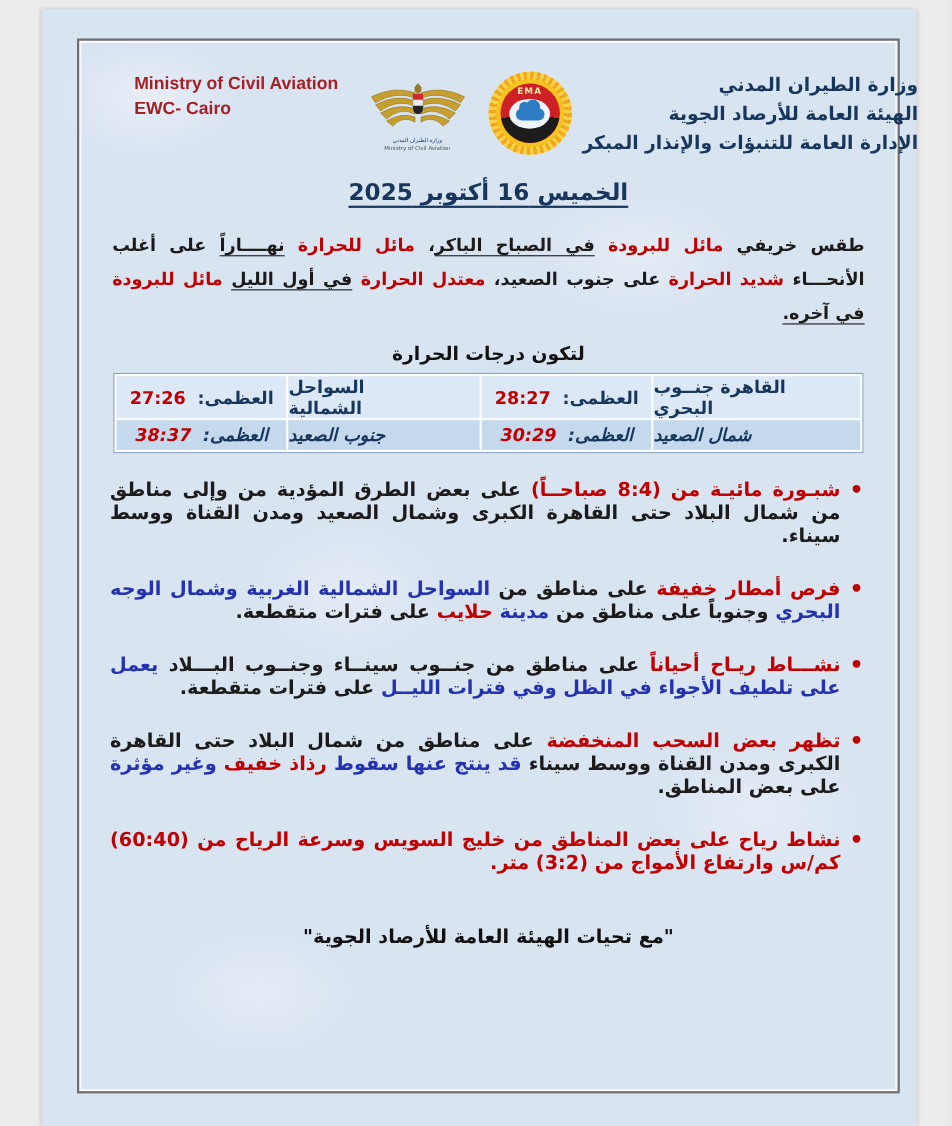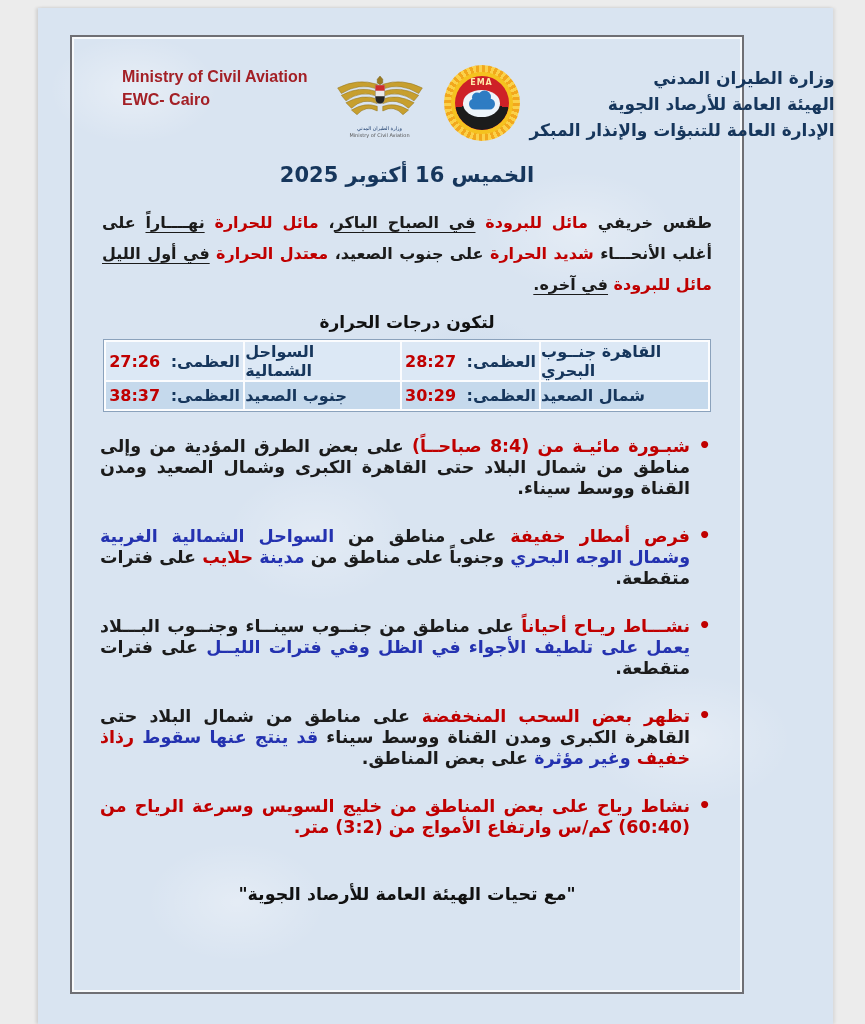--- a/index.html
+++ b/index.html
@@ -18,21 +18,21 @@
     background-image:
       radial-gradient(ellipse 140px 90px at 12% 8%, rgba(255,255,255,.38), transparent 60%),
       radial-gradient(ellipse 160px 100px at 68% 22%, rgba(255,255,255,.30), transparent 60%),
       radial-gradient(ellipse 150px 110px at 35% 52%, rgba(255,255,255,.28), transparent 60%),
       radial-gradient(ellipse 170px 110px at 82% 72%, rgba(255,255,255,.30), transparent 60%),
       radial-gradient(ellipse 150px 100px at 25% 88%, rgba(255,255,255,.30), transparent 60%),
       radial-gradient(ellipse 120px 80px at 55% 35%, rgba(176,198,224,.25), transparent 60%);
     box-shadow:-2px 0 3px rgba(0,0,0,.12), 2px 0 3px rgba(0,0,0,.08);
   }
   .frame{
-    position:absolute;left:32px;top:27px;width:674px;height:959px;
+    position:absolute;left:32px;top:27px;width:748px;height:959px;
     border:2px solid #6f6f74;
     box-shadow:inset 0 0 0 2px #f7f9fb;
     padding:20px 28px 0 28px;
   }
   
   .hdr{display:flex;direction:ltr;align-items:flex-start;margin-top:8px;}
   .hdr-en{
     font-family:"Liberation Sans",sans-serif;
     color:var(--hdr-red);font-weight:bold;font-size:16px;line-height:23px;
     margin-left:22px;white-space:nowrap;
@@ -62,34 +62,34 @@
   .cloud{position:absolute;left:50%;top:52%;transform:translate(-50%,-50%);
     width:26px;height:11px;background:#2e7cc3;border-radius:10px;}
   .cloud::before{content:"";position:absolute;left:3px;top:-6px;width:10px;height:10px;border-radius:50%;background:#2e7cc3;}
   .cloud::after{content:"";position:absolute;right:4px;top:-8px;width:13px;height:13px;border-radius:50%;background:#2e7cc3;}
   
   .titles{text-align:center;margin-top:20px;direction:rtl;}
   .title-main{display:inline-block;color:var(--red);font-size:21px;font-weight:bold;
     text-decoration:underline;text-underline-offset:5px;}
   .title-date{margin-top:12px;}
   .title-date span{display:inline-block;color:var(--navy);font-size:21px;font-weight:bold;
-    text-underline-offset:5px;}
+    text-decoration:underline;text-underline-offset:5px;}
   
   .intro{direction:rtl;text-align:justify;margin:20px 2px 0 2px;
     font-size:16px;font-weight:bold;line-height:31px;}
   
   .temps-caption{direction:rtl;text-align:center;color:#111;font-weight:bold;font-size:17px;margin-top:12px;}
   table.temps{direction:rtl;width:99%;margin:7px auto 0 auto;border-collapse:separate;border-spacing:2px;
     background:#fbfcfe;border:1px solid #8ba2bc;}
   table.temps td{height:27px;font-weight:bold;font-size:16px;vertical-align:middle;}
   td.region{color:var(--navy);text-align:left;padding-right:16px;}
   td.region.r1{width:28%;} td.region.r2{width:26%;padding-right:34px;}
   td.val{color:var(--navy);text-align:center;width:23%;}
   td.val .num{color:var(--red);margin-right:5px;}
-  tr.t1 td{background:var(--row1);} tr.t2 td{background:var(--row2);}
+  tr.t1 td{background:var(--row1);} tr.t2 td{background:var(--row2);font-style:italic;}
   
   .bullets{direction:rtl;margin-top:24px;}
   .bullet{position:relative;padding-right:24px;margin-bottom:27px;text-align:justify;
     font-size:17.5px;font-weight:bold;line-height:21px;}
   .bullet::before{content:"\2022";position:absolute;right:3px;top:-1px;color:var(--red);font-size:20px;}
   .c-black{color:var(--ink);} .c-red{color:var(--red);} .c-blue{color:var(--blue);}
   .u{text-decoration:underline;text-underline-offset:4px;}
   
   .closing{direction:rtl;text-align:center;color:#111;font-weight:bold;font-size:17.5px;margin-top:46px;}
 </style>

